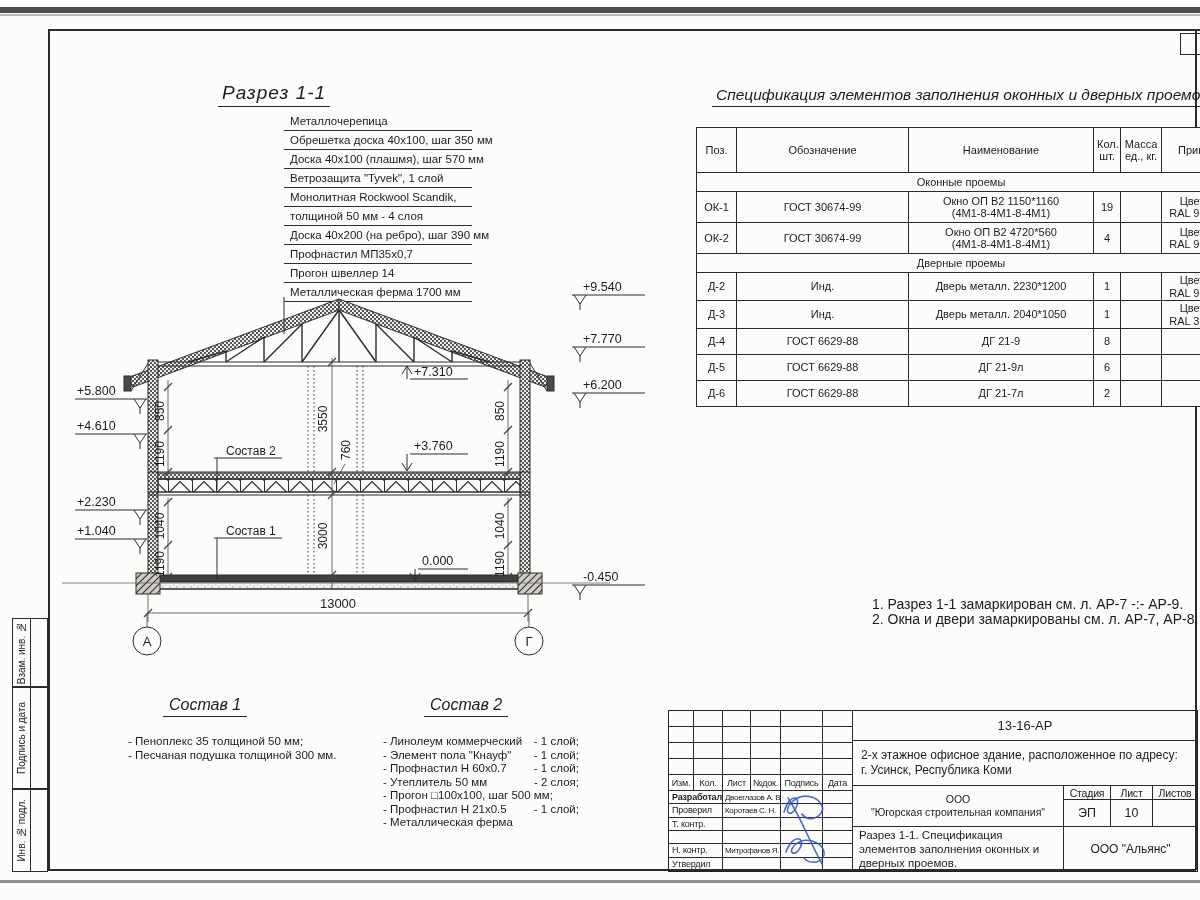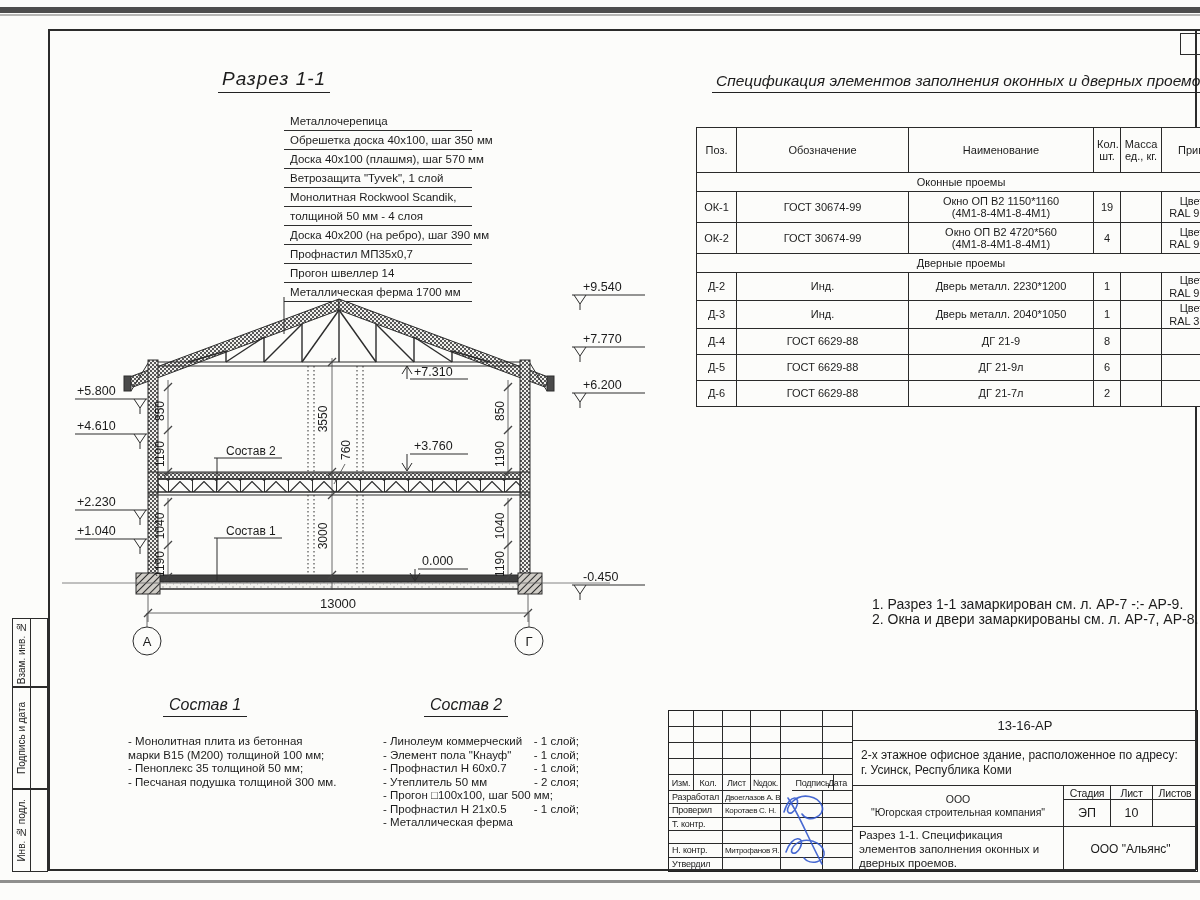--- a/index.html
+++ b/index.html
@@ -10,21 +10,21 @@
   .scan-top{left:0;top:7px;width:1200px;height:6px;background:#4d4d4d;}
   .scan-top2{left:0;top:14px;width:1200px;height:2px;background:#b5b5b3;}
   .scan-bottom{left:0;top:880px;width:1200px;height:3px;background:#8f8f8d;}
   
   .frame-line{background:#2b2b2b;}
   
   .margin-box{border:1px solid #2b2b2b;display:flex;}
   .margin-box .half{width:17px;display:flex;align-items:center;justify-content:center;border-right:1px solid #2b2b2b;}
   .vtext{writing-mode:vertical-rl;transform:rotate(180deg);font-size:10px;white-space:nowrap;color:#222;}
   
-  .h-italic{font-style:italic;border-bottom:1.4px solid #222;padding:0 4px 2px 4px;white-space:nowrap;}
+  .h-italic{font-style:italic;border-bottom:1.4px solid #222;padding:0 4px 2px 4px;white-space:nowrap;margin-top:14px;}
   .section-title{font-size:19px;letter-spacing:1px;}
   .spec-title{font-size:15.5px;}
   
   .roof-list{width:188px;}
   .roof-item{font-size:11.5px;line-height:13px;padding:2.5px 0 2.5px 6px;border-bottom:1.2px solid #2e2e2e;white-space:nowrap;}
   
   .sostav-title{font-style:italic;font-size:16px;border-bottom:1.4px solid #222;padding:0 6px 2px 6px;white-space:nowrap;}
   .sostav-item{font-size:11.5px;line-height:13.5px;white-space:pre-line;}
   .s2row{display:flex;justify-content:space-between;width:196px;font-size:11.5px;line-height:13.5px;}
   .s2row .nm{white-space:nowrap;}
@@ -327,22 +327,20 @@
         <text x="504" y="411" text-anchor="middle" transform="rotate(-90 504 411)">850</text>
         <text x="504" y="454" text-anchor="middle" transform="rotate(-90 504 454)">1190</text>
         <text x="504" y="526" text-anchor="middle" transform="rotate(-90 504 526)">1040</text>
         <text x="504" y="564" text-anchor="middle" transform="rotate(-90 504 564)">1190</text>
       </g>
     </g>
   </svg>
 
   <div class="abs sostav-title" style="left:163px;top:696px;">Состав 1</div>
   <div class="abs" style="left:128px;top:735px;" id="sostav1-list">
-      <div class="sostav-item">- Монолитная плита из бетонная
-марки В15 (М200) толщиной 100 мм;</div>
       <div class="sostav-item">- Пеноплекс 35 толщиной 50 мм;</div>
       <div class="sostav-item">- Песчаная подушка толщиной 300 мм.</div>
     </div>
   <div class="abs sostav-title" style="left:424px;top:696px;">Состав 2</div>
   <div class="abs" style="left:383px;top:735px;" id="sostav2-list">
       <div class="s2row">
         <span class="nm">- Линолеум коммерческий</span>
         <span class="qt">- 1 слой;</span>
       </div>
       <div class="s2row">
@@ -493,25 +491,25 @@
     <div class="cell" style="left:25px;top:48px;width:29px;height:16px;"></div>
     <div class="cell" style="left:54px;top:48px;width:28px;height:16px;"></div>
     <div class="cell" style="left:82px;top:48px;width:30px;height:16px;"></div>
     <div class="cell" style="left:112px;top:48px;width:42px;height:16px;"></div>
     <div class="cell" style="left:154px;top:48px;width:30px;height:16px;"></div>
 
     <div class="cell tb-small" style="left:0;top:64px;width:25px;height:16px;">Изм.</div>
     <div class="cell tb-small" style="left:25px;top:64px;width:29px;height:16px;">Кол.</div>
     <div class="cell tb-small" style="left:54px;top:64px;width:28px;height:16px;">Лист</div>
     <div class="cell tb-small" style="left:82px;top:64px;width:30px;height:16px;">№док.</div>
-    <div class="cell tb-small" style="left:123px;top:64px;width:42px;height:16px;">Подпись</div>
+    <div class="cell tb-small" style="left:112px;top:64px;width:42px;height:16px;">Подпись</div>
     <div class="cell tb-small" style="left:154px;top:64px;width:30px;height:16px;">Дата</div>
 
     <div id="tb-roles">
-        <div class="cell lft tb-small" style="left: 0px; top: 80px; width: 54px; height: 13.33px; padding-left: 3px;">Разработал</div>
+        <div class="cell lft tb-small" style="left: 0px; top: 80px; width: 54px; height: 13.33px; padding-left: 3px; font-weight: bold;">Разработал</div>
         <div class="cell lft tb-name" style="left: 54px; top: 80px; width: 58px; height: 13.33px; padding-left: 2px;">Двоеглазов А. В.</div>
         <div class="cell" style="left: 112px; top: 80px; width: 42px; height: 13.33px;"></div>
         <div class="cell" style="left: 154px; top: 80px; width: 30px; height: 13.33px;"></div>
         <div class="cell lft tb-small" style="left: 0px; top: 93.33px; width: 54px; height: 13.33px; padding-left: 3px;">Проверил</div>
         <div class="cell lft tb-name" style="left: 54px; top: 93.33px; width: 58px; height: 13.33px; padding-left: 2px;">Коротаев С. Н.</div>
         <div class="cell" style="left: 112px; top: 93.33px; width: 42px; height: 13.33px;"></div>
         <div class="cell" style="left: 154px; top: 93.33px; width: 30px; height: 13.33px;"></div>
         <div class="cell lft tb-small" style="left: 0px; top: 106.66px; width: 54px; height: 13.33px; padding-left: 3px;">Т. контр.</div>
         <div class="cell lft tb-name" style="left: 54px; top: 106.66px; width: 58px; height: 13.33px; padding-left: 2px;"></div>
         <div class="cell" style="left: 112px; top: 106.66px; width: 42px; height: 13.33px;"></div>

